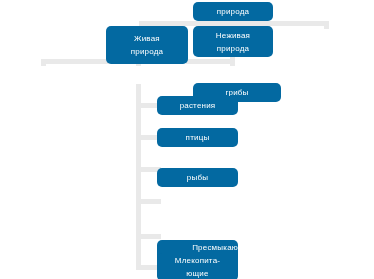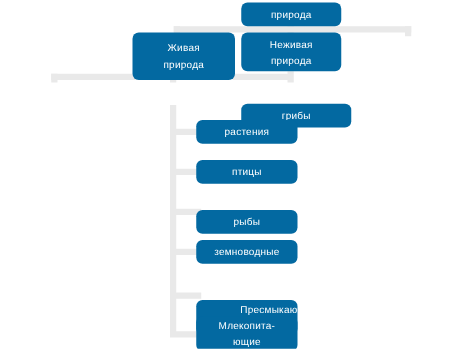--- a/index.html
+++ b/index.html
@@ -81,21 +81,20 @@
 
 
   <div class="node" style="left:193px;top:83px;width:88px;height:19px;">грибы</div>
 
   <div class="node" style="left:157px;top:96px;width:81px;height:19px;">растения</div>
 
   <div class="node" style="left:157px;top:128px;width:81px;height:19px;">птицы</div>
 
   <div class="node" style="left:157px;top:152px;width:81px;height:19px;margin-top:16px;">рыбы</div>
 
-  <div class="node" style="left:157px;top:192px;width:81px;height:19px;">земноводные</div>
 
   <div class="node" style="left:157px;top:240px;width:81px;height:28px;padding-left:40px;">Пресмыкаю-
 щиеся</div>
 
   <div class="node" style="left:157px;top:253px;width:81px;height:28px;">Млекопита-
 ющие</div>
 
 </div>
 
 </body></html>

